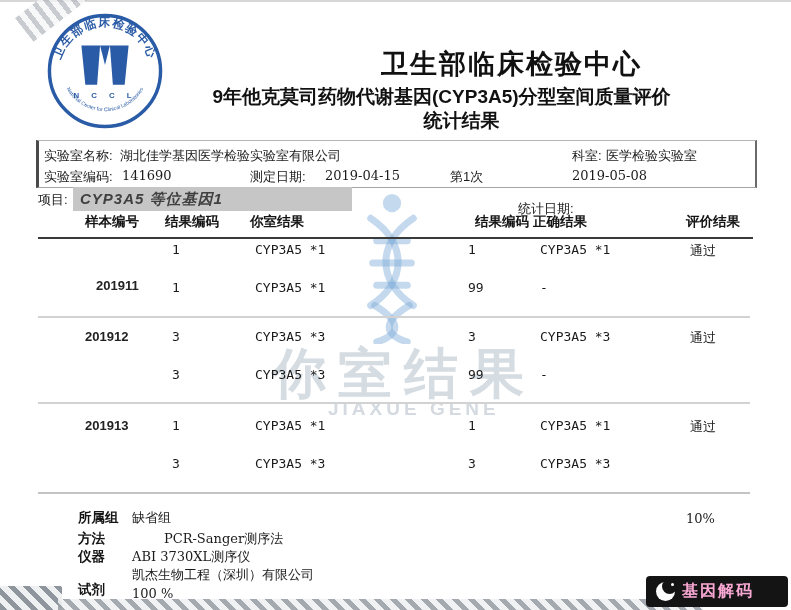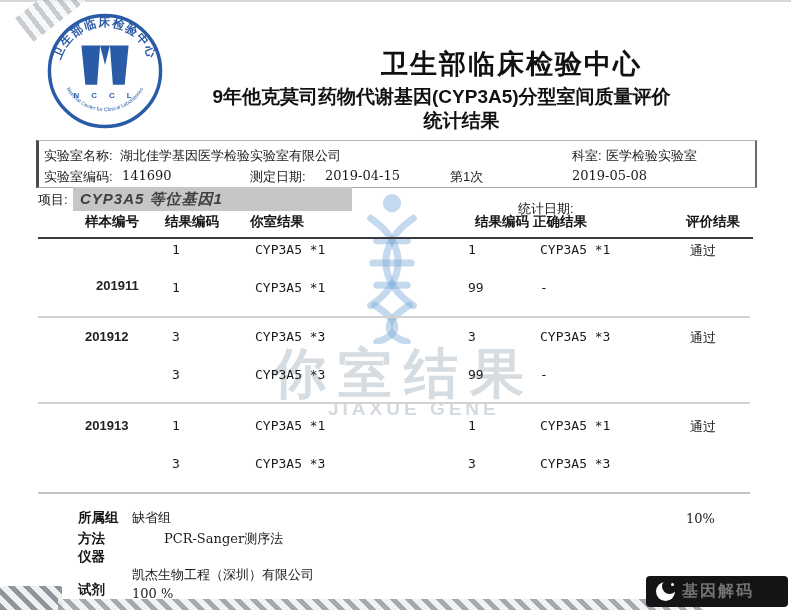--- a/index.html
+++ b/index.html
@@ -15,21 +15,21 @@
   .title2{font-size:19px;font-weight:bold;color:#111;}
   .hline{background:#3a3a3a;height:2px;}
   .sep{background:#d2d2d2;height:2px;}
   .infobox{border-top:1px solid #b5b5b5;border-bottom:1px solid #a5a5a5;
            border-left:3px solid #4a4a4a;border-right:2px solid #6a6a6a;background:#fff;}
   .projbar{background:#c6c6c6;display:flex;align-items:center;padding-left:7px;}
   .projname{font-size:15px;font-weight:bold;color:#404040;letter-spacing:1px;white-space:nowrap;font-style:italic;}
   .wm-cn{font-size:54px;font-weight:bold;letter-spacing:12px;color:rgba(150,168,182,0.40);white-space:nowrap;}
   .wm-en{font-size:19px;font-weight:bold;letter-spacing:4px;color:rgba(165,178,190,0.48);white-space:nowrap;}
   .badge{background:#141414;border-radius:4px;display:flex;align-items:center;padding-left:10px;box-sizing:border-box;}
-  .badge-txt{color:#737373;font-size:16px;font-weight:bold;letter-spacing:2px;margin-left:7px;white-space:nowrap;}
+  .badge-txt{color:#f9a8d4;font-size:16px;font-weight:bold;letter-spacing:2px;margin-left:7px;white-space:nowrap;}
   .moon{position:relative;width:19px;height:19px;background:#fff;border-radius:50%;flex:0 0 auto;}
   .moon::after{content:"";position:absolute;left:6px;top:-3px;width:15px;height:15px;background:#141414;border-radius:50%;}
   .moon::before{content:"";position:absolute;left:15px;top:1px;width:3px;height:3px;background:#fff;border-radius:50%;z-index:2;}
   .tape{background:repeating-linear-gradient(90deg,#b6babf 0 5px,#f4f5f6 5px 11px);opacity:.75;transform:rotate(-38deg);}
   .stripesA{background:repeating-linear-gradient(45deg,#8f959c 0 5px,#eef0f2 5px 11px);}
   .stripesB{background:repeating-linear-gradient(45deg,#9aa0a7 0 5px,#eef0f2 5px 11px);opacity:.9;}
   .topstrip{background:#c9c9c9;opacity:.75;}
 </style>
 </head>
 <body>
@@ -141,20 +141,21 @@
   <span class="abs mono" style="left:468px;top:456px;">3</span>
   <span class="abs mono" style="left:540px;top:456px;">CYP3A5 *3</span>
   <div class="abs sep" style="left:38px;top:492px;width:712px;background:#c4c4c4;"></div>
 
   <span class="abs cnb" style="left:78px;top:509px;">所属组</span>
   <span class="abs cn" style="left:132px;top:509px;">缺省组</span>
   <span class="abs ser" style="left:686px;top:511px;">10%</span>
   <span class="abs cnb" style="left:78px;top:530px;">方法</span>
   <span class="abs ser" style="left:132px;top:530px;margin-left:32px;">PCR-Sanger测序法</span>
   <span class="abs cnb" style="left:78px;top:548px;">仪器</span>
+  <span class="abs ser" style="left:132px;top:548px;">ABI 3730XL测序仪</span>
   <span class="abs cnb" style="left:78px;top:581px;">试剂</span>
   <span class="abs ser" style="left:132px;top:566px;text-align:center;">凯杰生物工程（深圳）有限公司</span>
   <span class="abs ser" style="left:132px;top:586px;">100 %</span>
 
   <div class="abs badge" style="left:646px;top:576px;width:142px;height:31px;">
     <span class="moon"></span>
     <span class="badge-txt">基因解码</span>
   </div>
 
 </div>

